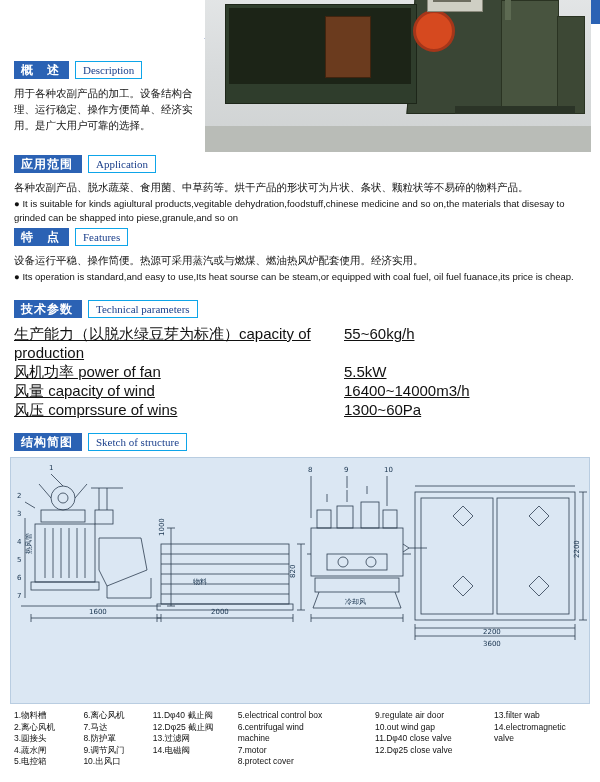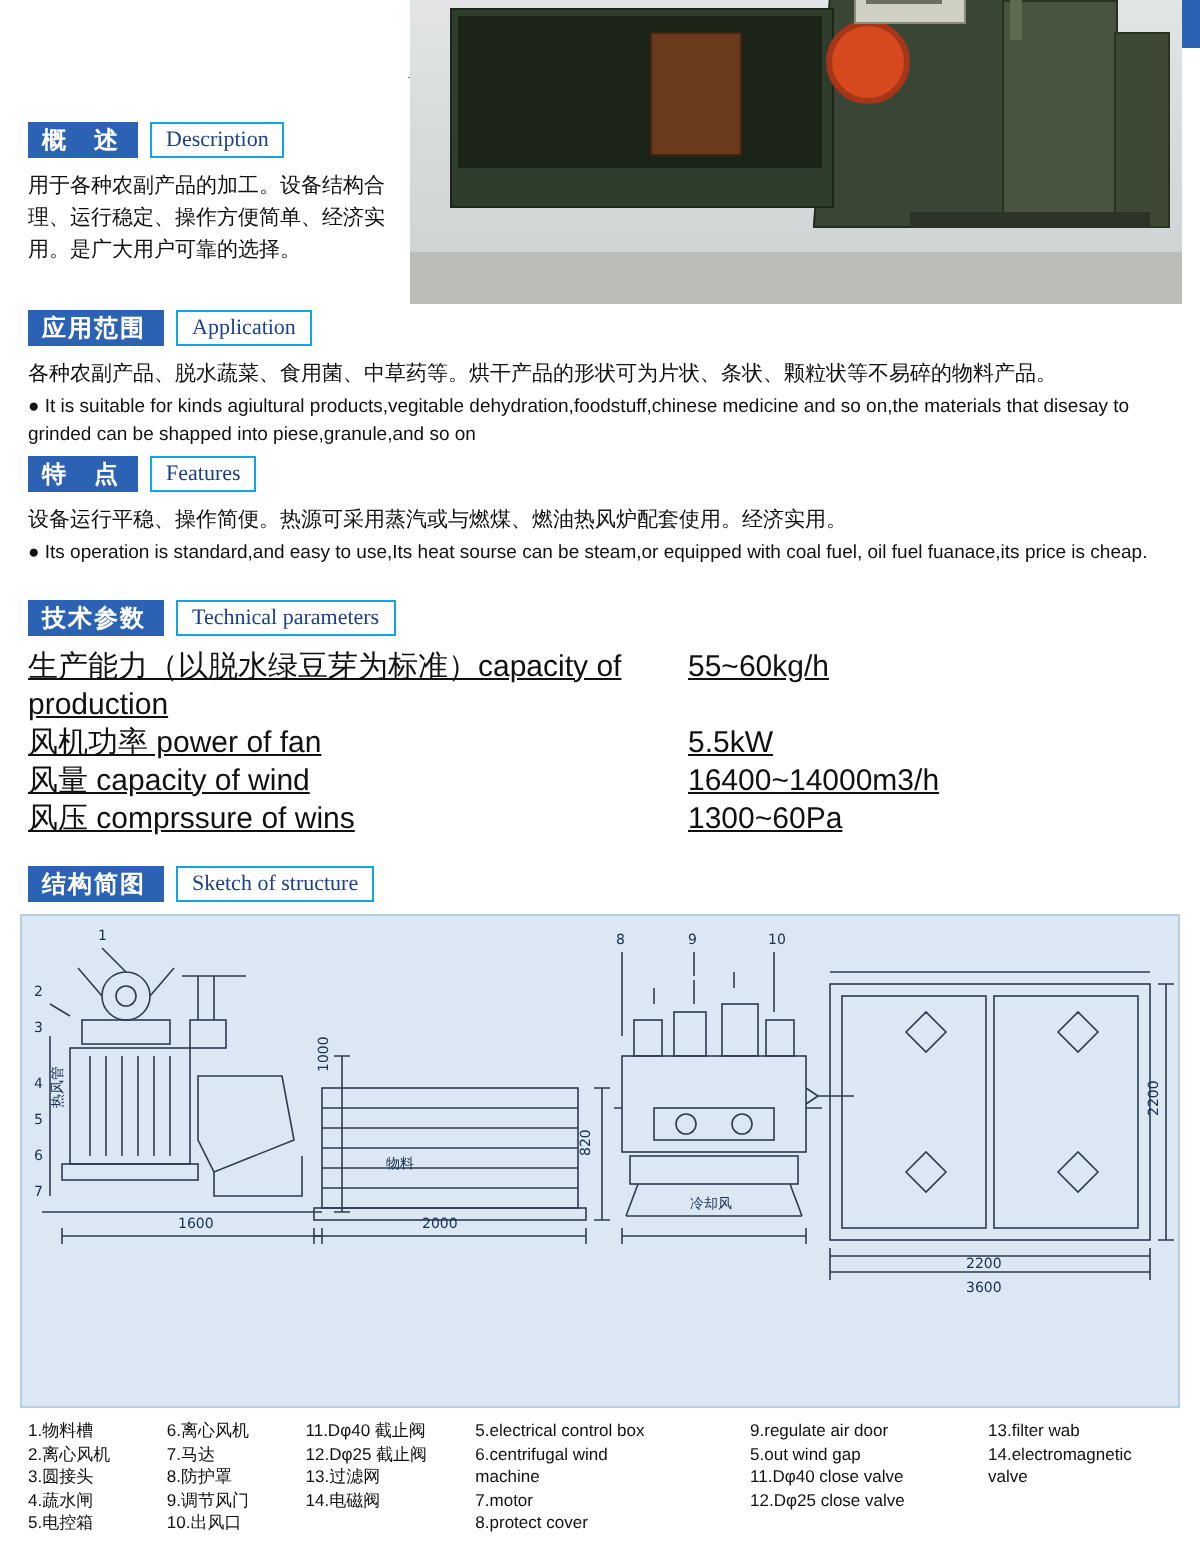--- a/index.html
+++ b/index.html
@@ -353,21 +353,21 @@
     </div>
     <div class="col c4">
       <div>5.electrical control box</div>
       <div>6.centrifugal wind machine</div>
       <div>7.motor</div>
       <div>8.protect cover</div>
       <div></div>
     </div>
     <div class="col c5">
       <div>9.regulate air door</div>
-      <div>5.out wind gap</div>
+      <div>10.out wind gap</div>
       <div>11.Dφ40 close valve</div>
       <div>12.Dφ25 close valve</div>
       <div></div>
     </div>
     <div class="col c5">
       <div>13.filter wab</div>
       <div>14.electromagnetic valve</div>
       <div></div>
       <div></div>
       <div></div>

